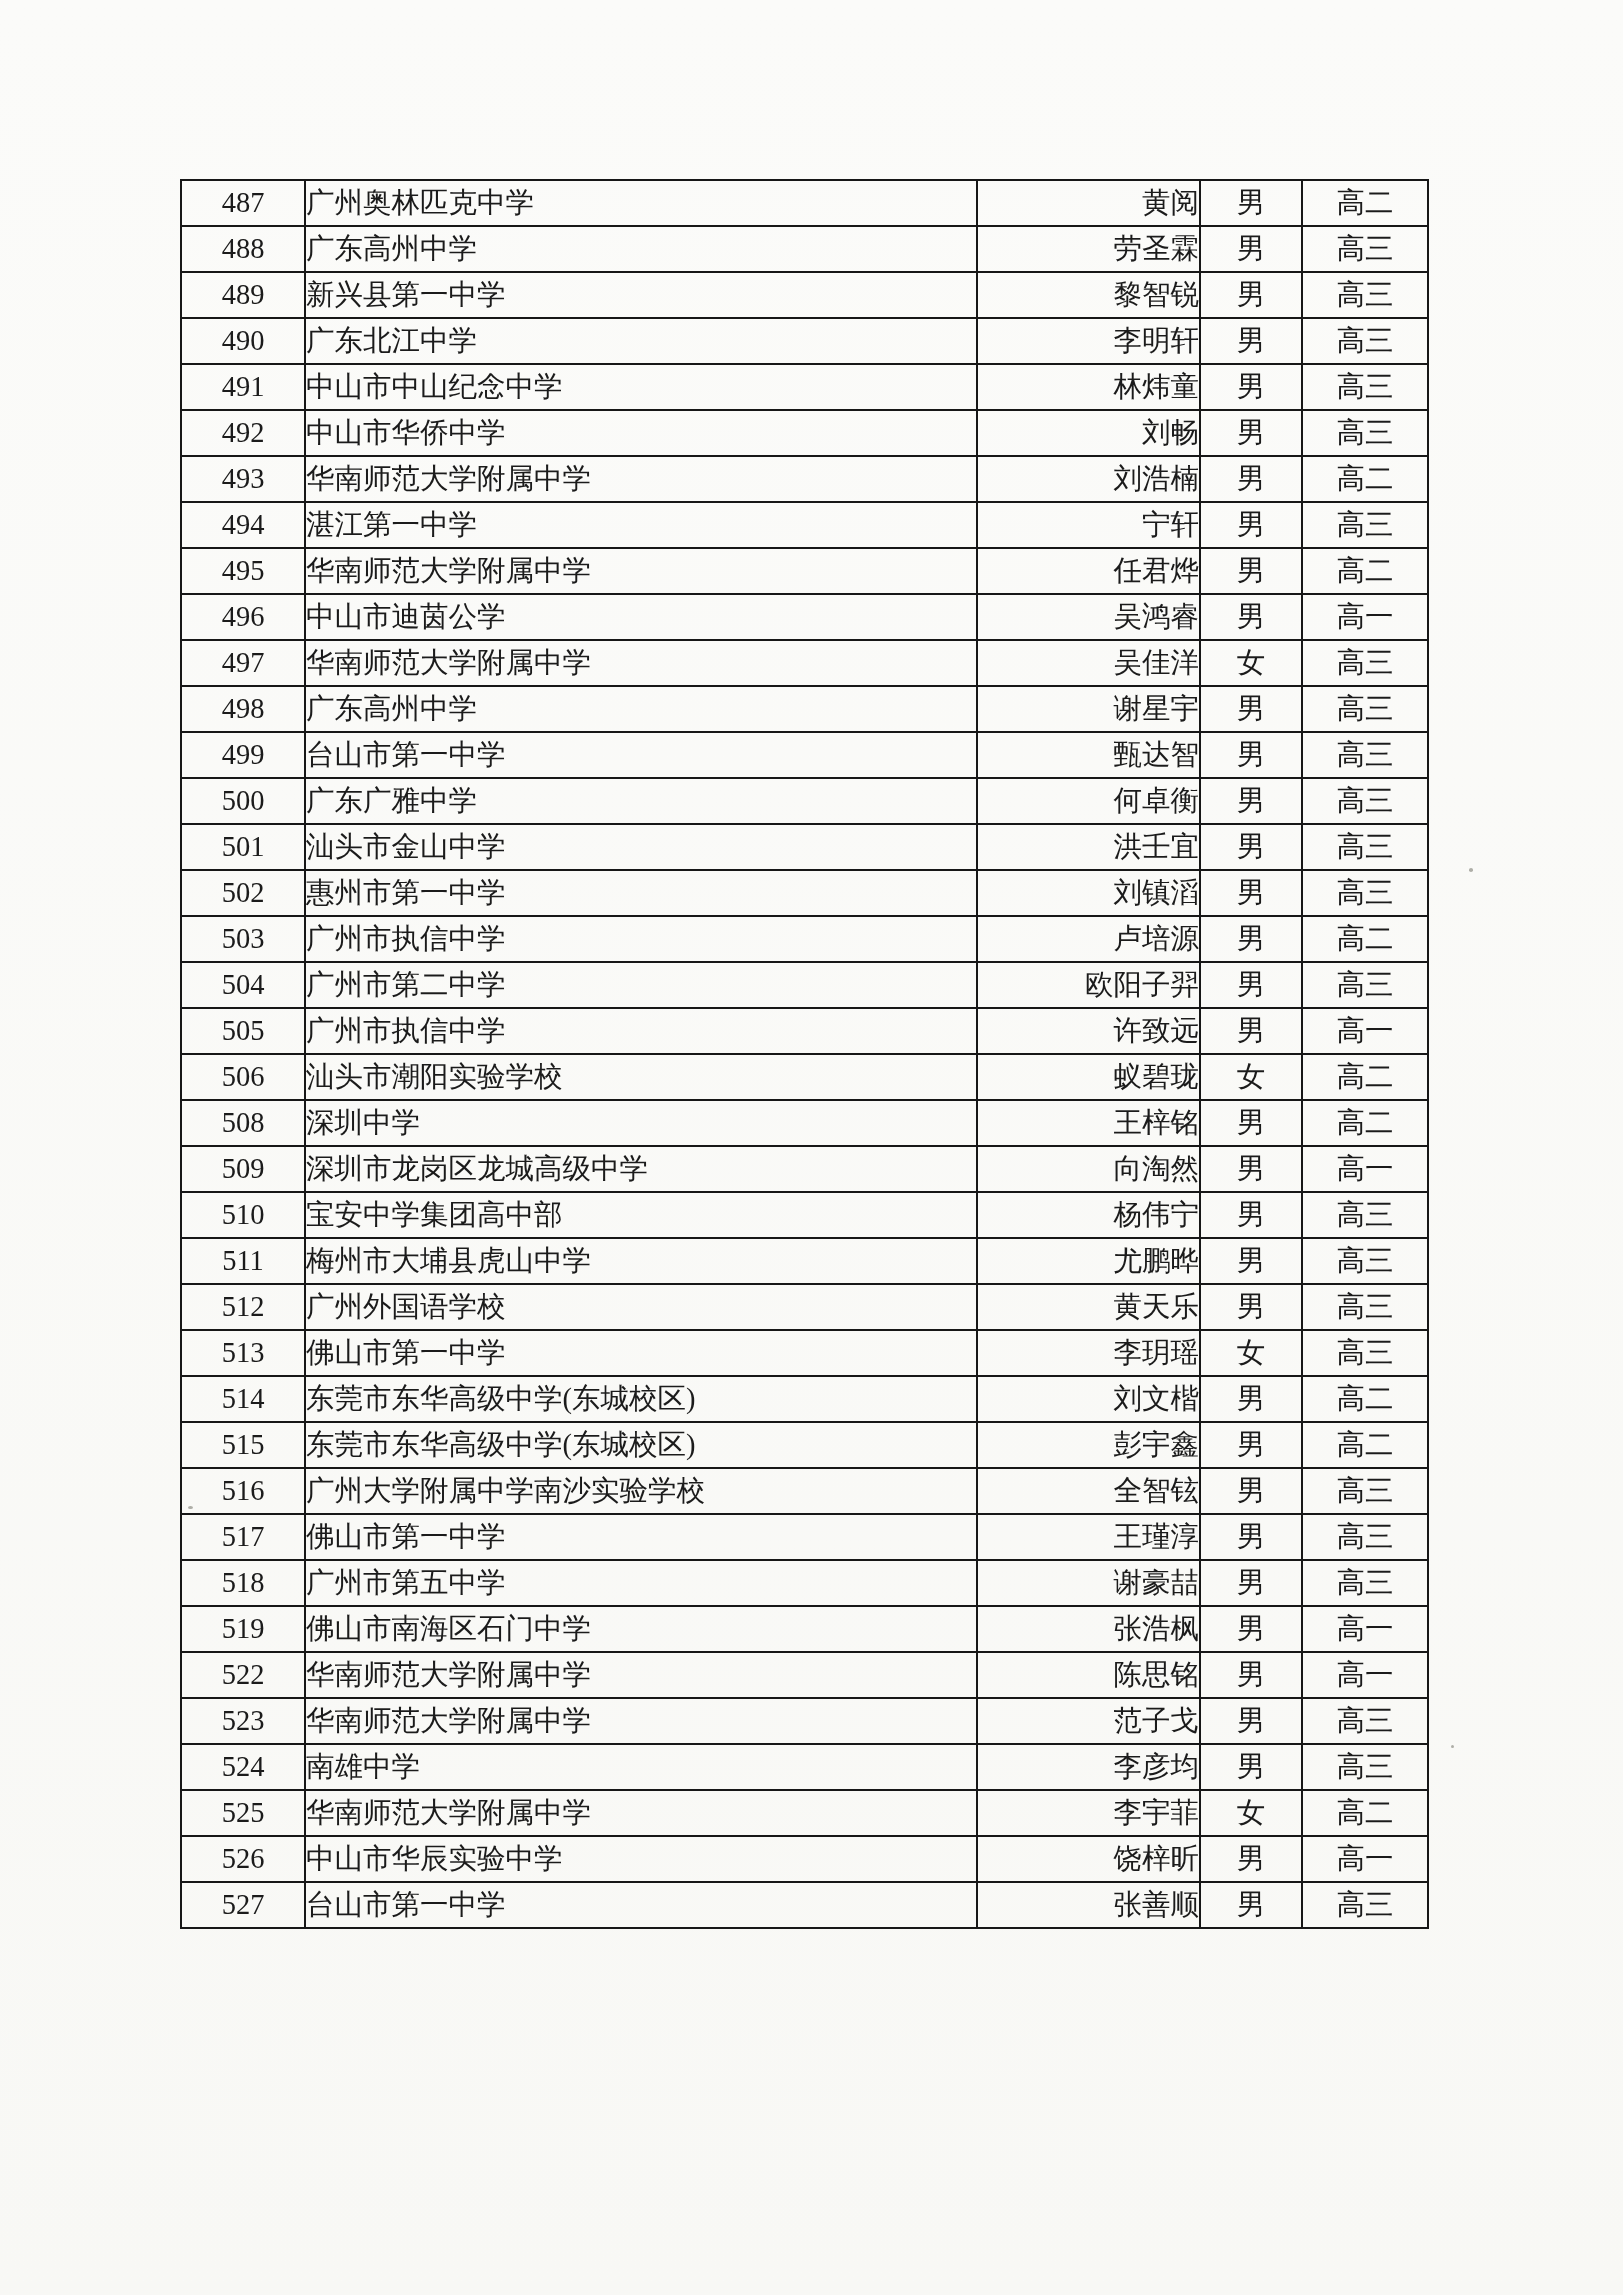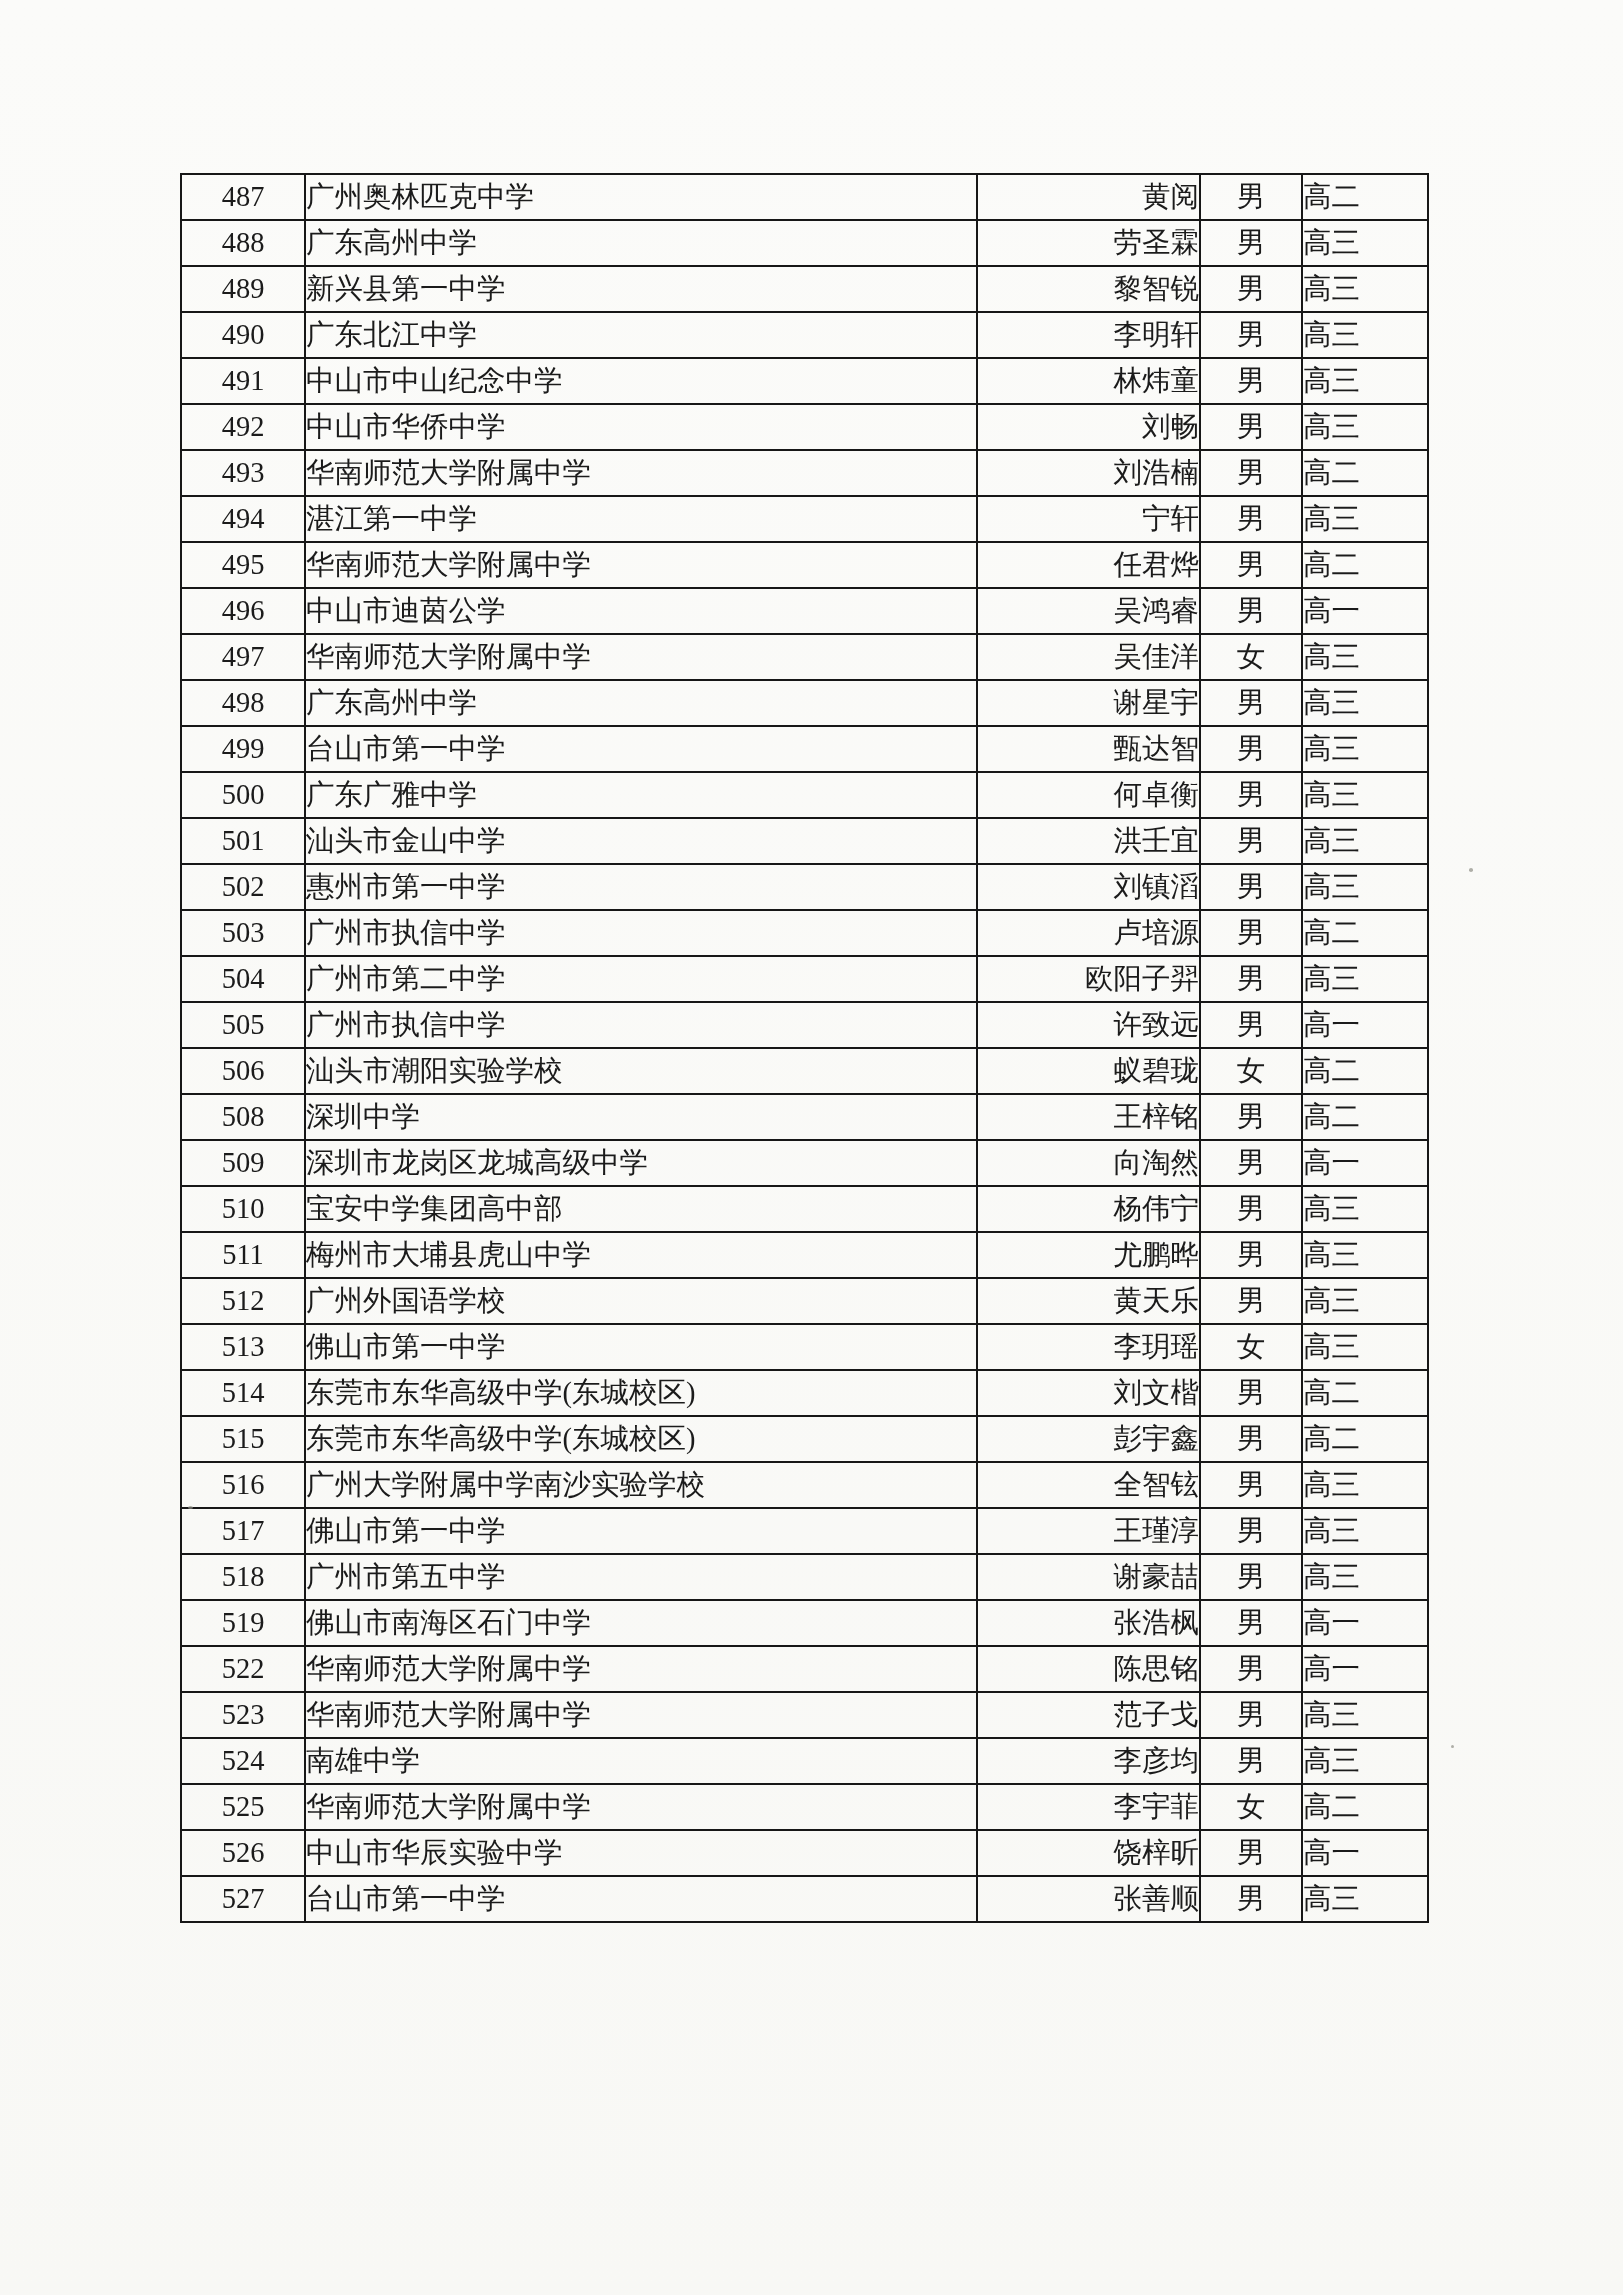--- a/index.html
+++ b/index.html
@@ -16,41 +16,41 @@
     overflow: hidden;
   }
   .sheet {
     position: absolute;
     inset: 0;
     background: linear-gradient(180deg, #fbfbf9 0%, #f8f8f5 100%);
   }
   table.roster {
     position: absolute;
     left: 180px;
-    top: 173px;
+    top: 179px;
     width: 1237px;
     border-collapse: collapse;
     table-layout: fixed;
     background: transparent;
   }
   table.roster td {
     border: 2.5px solid #171717;
     height: 44px;
     font-size: 28.5px;
     line-height: 1;
     padding: 0;
     overflow: hidden;
     white-space: nowrap;
     vertical-align: middle;
   }
   td.col-number { width: 122px;  text-align: center; }
   td.col-school { width: 670px; text-align: left; padding-left: 8.8px; margin-top: 32px; }
   td.col-name   { width: 221px;  text-align: right; }
   td.col-gender { width: 100px;  text-align: center; }
-  td.col-grade  { width: 124px;  }
+  td.col-grade  { width: 124px;  text-align: center; }
   .speck {
     position: absolute;
     background: #8f8f86;
     border-radius: 50%;
     opacity: 0.7;
   }
   .speck-1 { left: 1469px; top: 868px; width: 4.4px;  height: 3.9px; }
   .speck-2 { left: 188px;  top: 1506px; width: 5.4px; height: 3.4px; }
   .speck-3 { left: 1451px; top: 1745px; width: 3.4px;  height: 3.4px; }
 </style>

